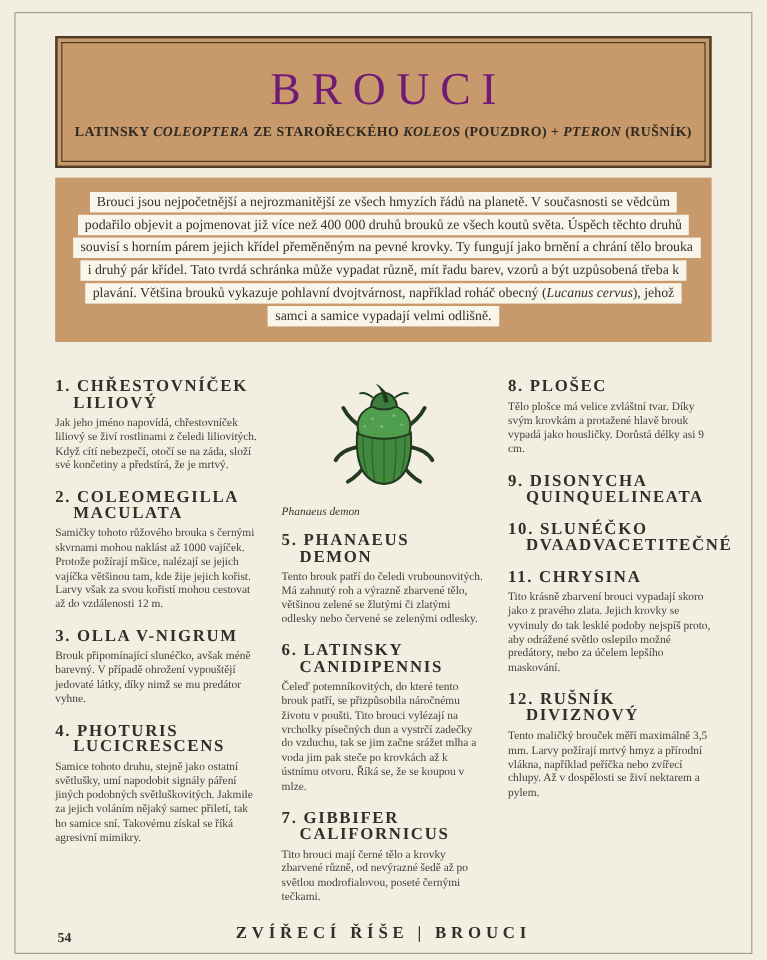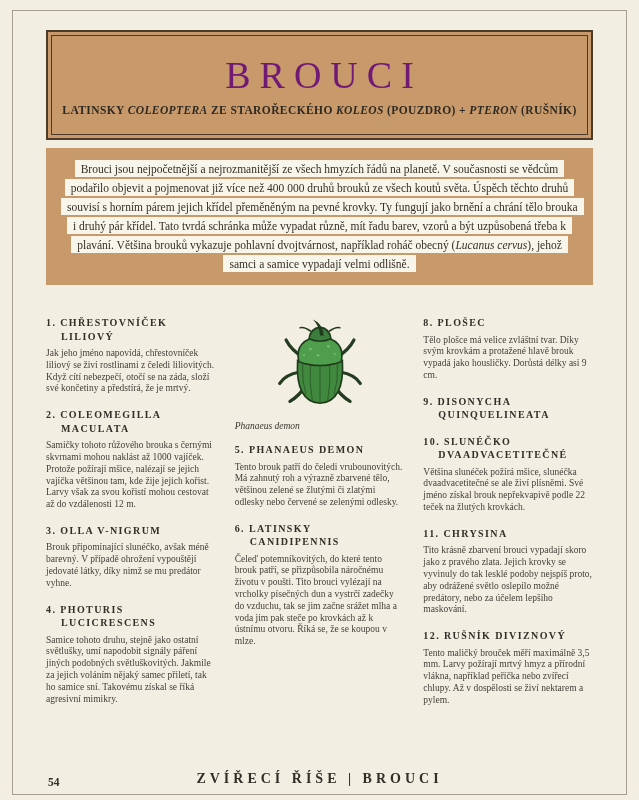--- a/index.html
+++ b/index.html
@@ -49,21 +49,21 @@
     box-decoration-break:clone; -webkit-box-decoration-break:clone;
   }
   .hl i { font-style:italic; }
 
   
   .columns { position:absolute; left:46px; top:316px; width:547px; display:flex; gap:19px; }
   .column { flex:1 1 0; min-width:0; }
 
   .entry { margin-bottom:13px; }
   .entry h3 {
-    margin:0 0 5px; font-size:10px; line-height:13.5px; font-weight:bold;
+    margin:0 0 5px; font-size:14px; line-height:13.5px; font-weight:bold;
     letter-spacing:1.4px; color:#332e27;
     padding-left:15px; text-indent:-15px;
   }
   .entry p { margin:0; font-size:9.5px; line-height:11.8px; color:#46413a; }
 
   
   figure { margin:0 0 12px; padding:0; }
   .beetle-wrap { text-align:center; padding-top:2px; }
   figcaption { font-style:italic; font-size:9.5px; color:#3a352e; margin-top:9px; }
 
@@ -155,35 +155,38 @@
       </figure>
       <div class="entries">
           <div class="entry">
             <h3><span class="num">5. </span><span class="nm">PHANAEUS DEMON</span></h3>
             <p>Tento brouk patří do čeledi vrubounovitých. Má zahnutý roh a výrazně zbarvené tělo, většinou zelené se žlutými či zlatými odlesky nebo červené se zelenými odlesky.</p>
           </div>
           <div class="entry">
             <h3><span class="num">6. </span><span class="nm">LATINSKY CANIDIPENNIS</span></h3>
             <p>Čeleď potemníkovitých, do které tento brouk patří, se přizpůsobila náročnému životu v poušti. Tito brouci vylézají na vrcholky písečných dun a vystrčí zadečky do vzduchu, tak se jim začne srážet mlha a voda jim pak steče po krovkách až k ústnímu otvoru. Říká se, že se koupou v mlze.</p>
           </div>
+          <div class="entry">
+            <h3><span class="num">7. </span><span class="nm">GIBBIFER CALIFORNICUS</span></h3>
+            <p>Tito brouci mají černé tělo a krovky zbarvené různě, od nevýrazné šedě až po světlou modrofialovou, poseté černými tečkami.</p>
+          </div>
         </div>
     </div>
 
     <div class="column">
       <div class="entries">
           <div class="entry">
             <h3><span class="num">8. </span><span class="nm">PLOŠEC</span></h3>
             <p>Tělo plošce má velice zvláštní tvar. Díky svým krovkám a protažené hlavě brouk vypadá jako housličky. Dorůstá délky asi 9 cm.</p>
           </div>
           <div class="entry">
             <h3><span class="num">9. </span><span class="nm">DISONYCHA QUINQUELINEATA</span></h3>
           </div>
           <div class="entry">
             <h3><span class="num">10. </span><span class="nm">SLUNÉČKO DVAADVACETITEČNÉ</span></h3>
-            <p>Většina slunéček požírá mšice, slunéčka dvaadvacetitečné se ale živí plísněmi. Své jméno získal brouk nepřekvapivě podle 22 teček na žlutých krovkách.</p>
           </div>
           <div class="entry">
             <h3><span class="num">11. </span><span class="nm">CHRYSINA</span></h3>
             <p>Tito krásně zbarvení brouci vypadají skoro jako z pravého zlata. Jejich krovky se vyvinuly do tak lesklé podoby nejspíš proto, aby odrážené světlo oslepilo možné predátory, nebo za účelem lepšího maskování.</p>
           </div>
           <div class="entry">
             <h3><span class="num">12. </span><span class="nm">RUŠNÍK DIVIZNOVÝ</span></h3>
             <p>Tento maličký brouček měří maximálně 3,5 mm. Larvy požírají mrtvý hmyz a přírodní vlákna, například peříčka nebo zvířecí chlupy. Až v dospělosti se živí nektarem a pylem.</p>
           </div>
         </div>

